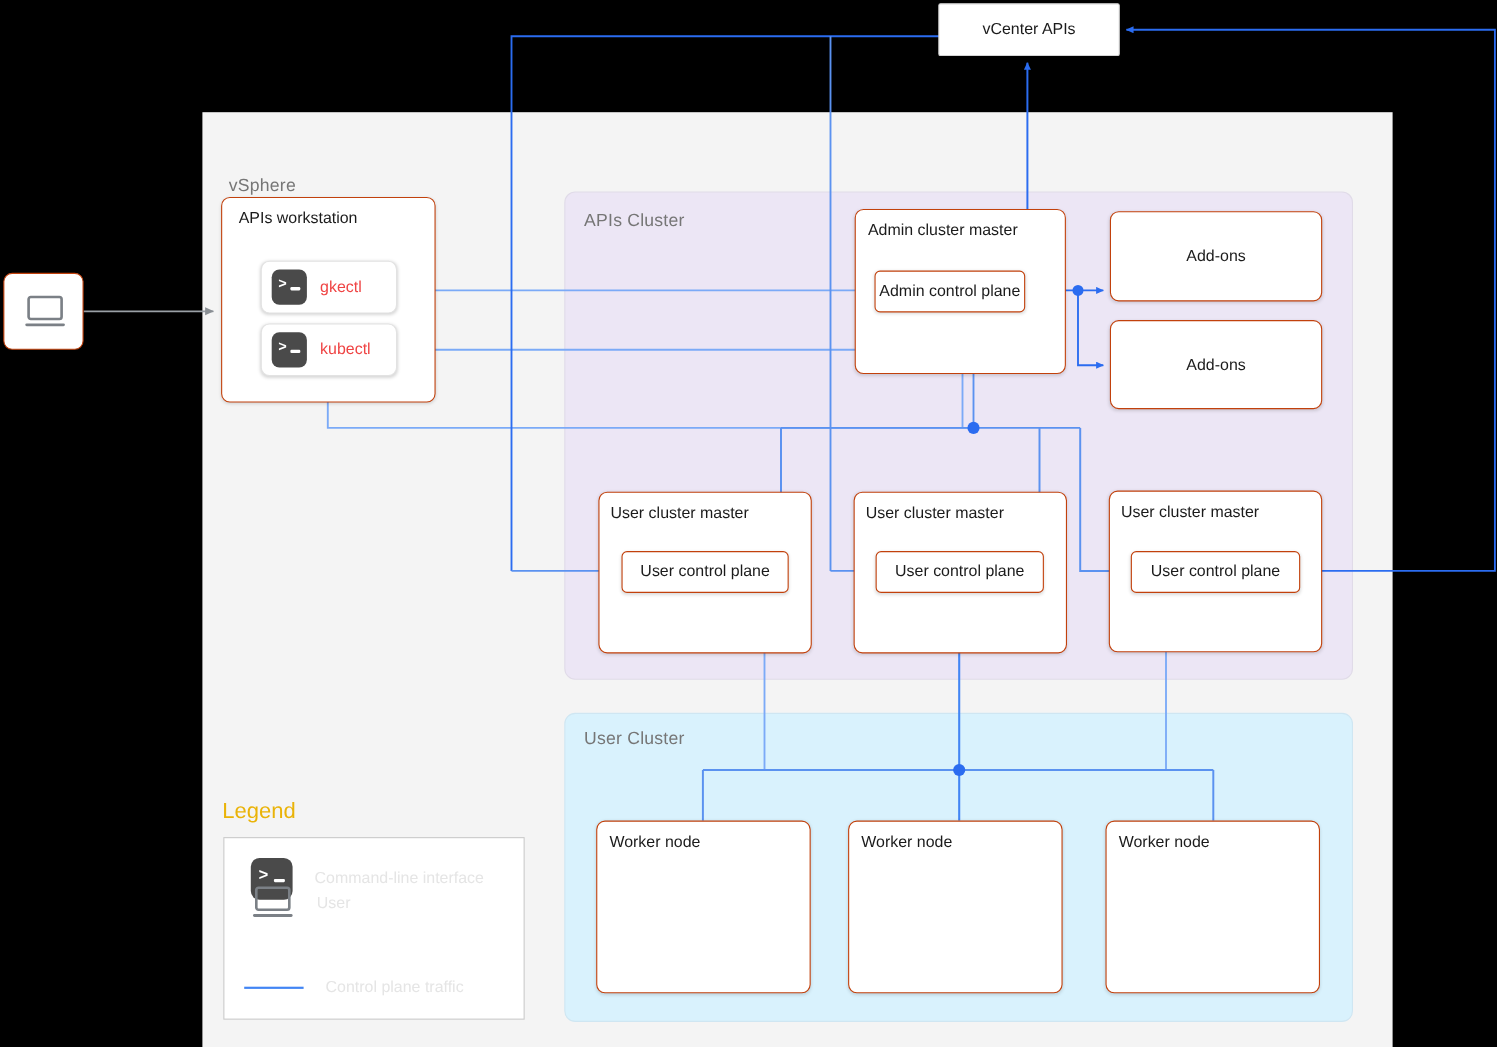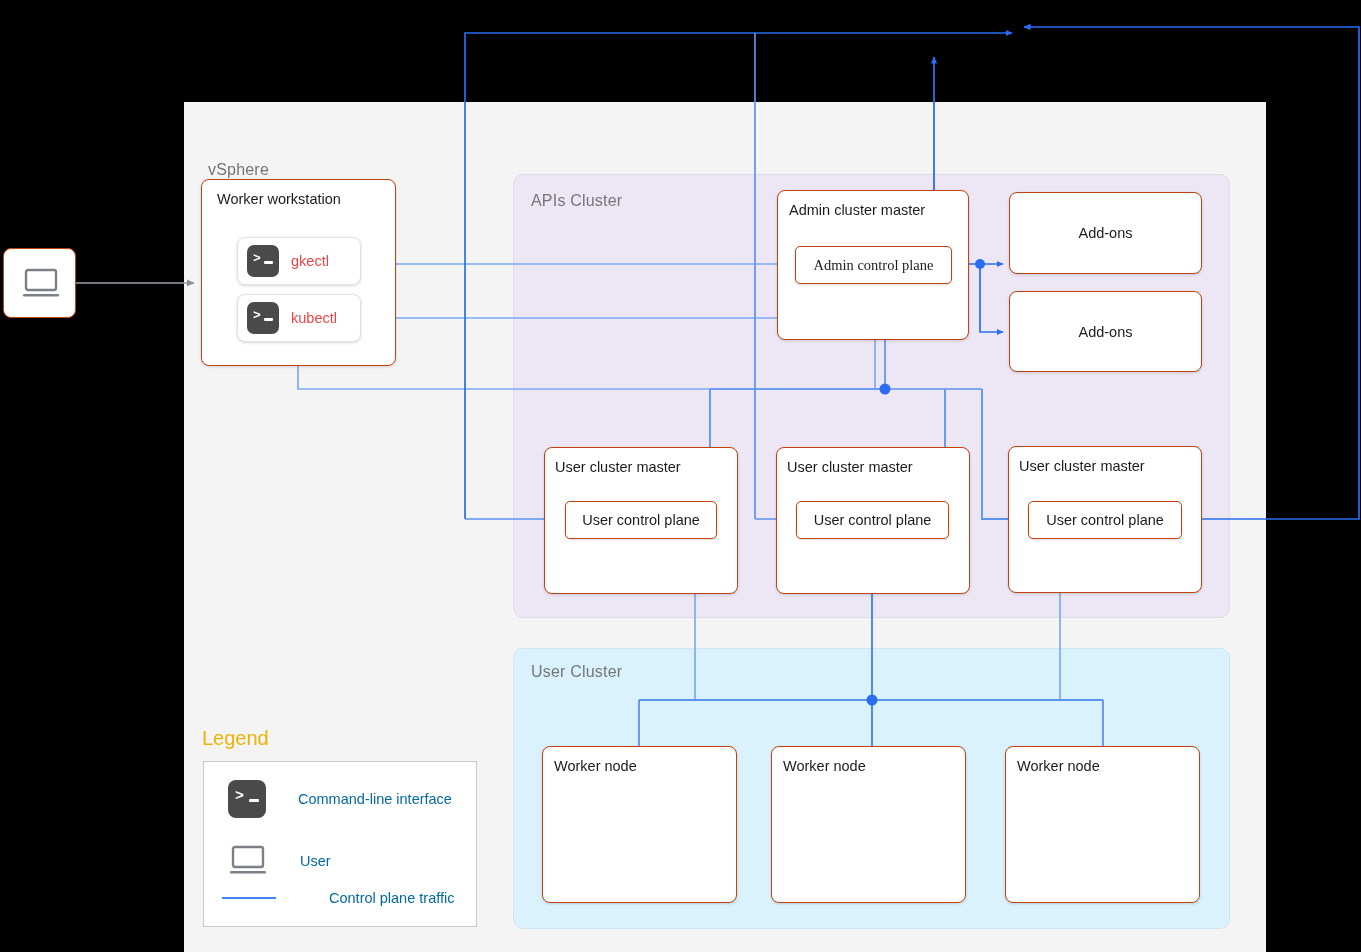--- a/index.html
+++ b/index.html
@@ -35,21 +35,21 @@
   #cli-kubectl{left:237px;top:294px;width:124px;height:48px;}
   .cli-icon{width:32px;height:32px;margin-left:9px;border-radius:7px;background:#4a4a4a;
       flex:0 0 auto;position:relative;}
   .cli-icon .prompt{position:absolute;left:6px;top:7px;font-family:"Liberation Mono","DejaVu Sans Mono",monospace;
       color:#fff;font-size:13px;font-weight:700;line-height:1;letter-spacing:-1px;}
   .cli-icon .bar{position:absolute;left:17px;top:16px;width:9px;height:3px;background:#fff;border-radius:1px;}
   .cli-text{margin-left:12px;font-size:14.5px;color:#ef4444;}
 
   #admin-cluster-master{left:777px;top:190px;width:192px;height:150px;}
   #admin-cluster-master-label{left:789px;top:202px;}
-  #admin-control-plane{left:795px;top:246px;width:157px;height:38px;border-radius:5px;font-family:Liberation Serif, serif;}
+  #admin-control-plane{left:795px;top:246px;width:137px;height:38px;border-radius:5px;}
 
   #addons-1{left:1009px;top:192px;width:193px;height:82px;}
   #addons-2{left:1009px;top:291px;width:193px;height:81px;}
 
   #ucm-1{left:544px;top:447px;width:194px;height:147px;}
   #ucm-2{left:776px;top:447px;width:194px;height:147px;}
   #ucm-3{left:1008px;top:446px;width:194px;height:147px;}
   #ucm-1-label{left:555px;top:459px;}
   #ucm-2-label{left:787px;top:459px;}
   #ucm-3-label{left:1019px;top:458px;}
@@ -69,23 +69,23 @@
 
   #user-node{left:3px;top:248px;width:73px;height:70px;border-radius:8px;}
   #user-node .laptop{position:absolute;left:17px;top:18px;}
 
   
   #legend-title{position:absolute;left:202px;top:727px;font-size:20px;color:#eab308;}
   #legend-box{position:absolute;left:203px;top:761px;width:274px;height:166px;background:#fff;
       border:1px solid #c9c9c9;box-sizing:border-box;}
   .legend-row{position:absolute;display:flex;align-items:center;}
   #legend-row-cli{left:228px;top:780px;}
-  #legend-row-user{left:228px;top:844px;}
-  #legend-row-traffic{left:222px;top:890px;gap:21px;}
-  .legend-text{margin-left:32px;font-size:14.5px;color:#0369a1;}
+  #legend-row-user{left:228px;top:804px;}
+  #legend-row-traffic{left:222px;top:890px;}
+  .legend-text{margin-left:20px;font-size:14.5px;color:#e5e5e5;}
   .legend-line{width:54px;height:0;border-top:2px solid #4285f4;}
   .legend-icon-cli{width:38px;height:38px;border-radius:8px;background:#4a4a4a;position:relative;flex:0 0 auto;}
   .legend-icon-cli .prompt{position:absolute;left:7px;top:9px;font-family:"Liberation Mono","DejaVu Sans Mono",monospace;
       color:#fff;font-size:15px;font-weight:700;line-height:1;letter-spacing:-1px;}
   .legend-icon-cli .bar{position:absolute;left:21px;top:19px;width:10px;height:3px;background:#fff;border-radius:1px;}
 
   
   #wires{position:absolute;left:0;top:0;width:1361px;height:952px;pointer-events:none;}
 </style>
 </head>
@@ -153,30 +153,33 @@
       <path d="M872,539 L872,746" stroke="#4285f4" stroke-width="1.9"></path>
       <path d="M1060,539 L1060,700" stroke="#7baaf7" stroke-width="1.7"></path>
 
       <path d="M639,700 L1103,700" stroke="#5b92f0" stroke-width="1.8"></path>
       <path d="M639,700 L639,746" stroke="#5b92f0" stroke-width="1.8"></path>
       <path d="M1103,700 L1103,746" stroke="#5b92f0" stroke-width="1.8"></path>
       <circle cx="872" cy="700" r="5.5" fill="#2b6cf0"></circle>
     </g>
   </svg>
 
+  <div class="box centered" id="vcenter-apis">
+    <span>vCenter APIs</span>
+  </div>
 
   <div class="box" id="user-node">
     <svg class="laptop" width="40" height="34" viewBox="0 0 40 34">
       <rect x="5" y="3" width="30" height="20" rx="2" fill="none" stroke="#7b8086" stroke-width="2.4"></rect>
       <rect x="2" y="27" width="36" height="2.6" rx="1.3" fill="#7b8086"></rect>
     </svg>
   </div>
 
   <div class="box" id="admin-workstation"></div>
-  <div class="box-label" id="admin-workstation-label">Worker workstation</div>
+  <div class="box-label" id="admin-workstation-label">APIs workstation</div>
 
   <div class="cli-chip" id="cli-gkectl">
     <span class="cli-icon">
       <span class="prompt">&gt;</span>
         <span class="bar"></span>
     </span>
     <span class="cli-text">gkectl</span>
   </div>
 
   <div class="cli-chip" id="cli-kubectl">

